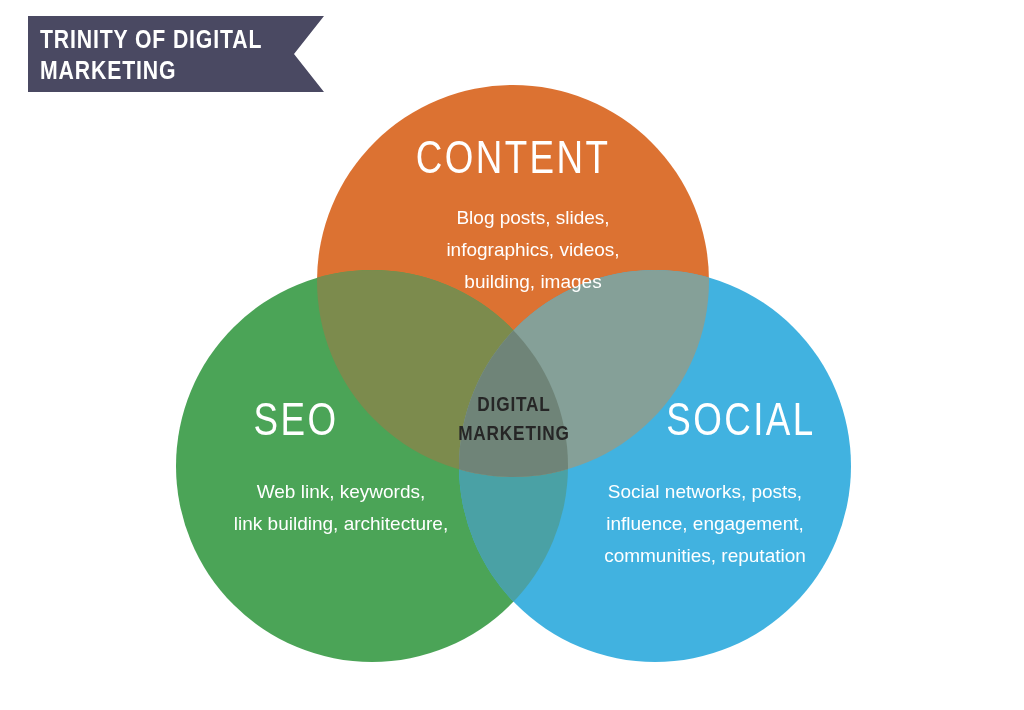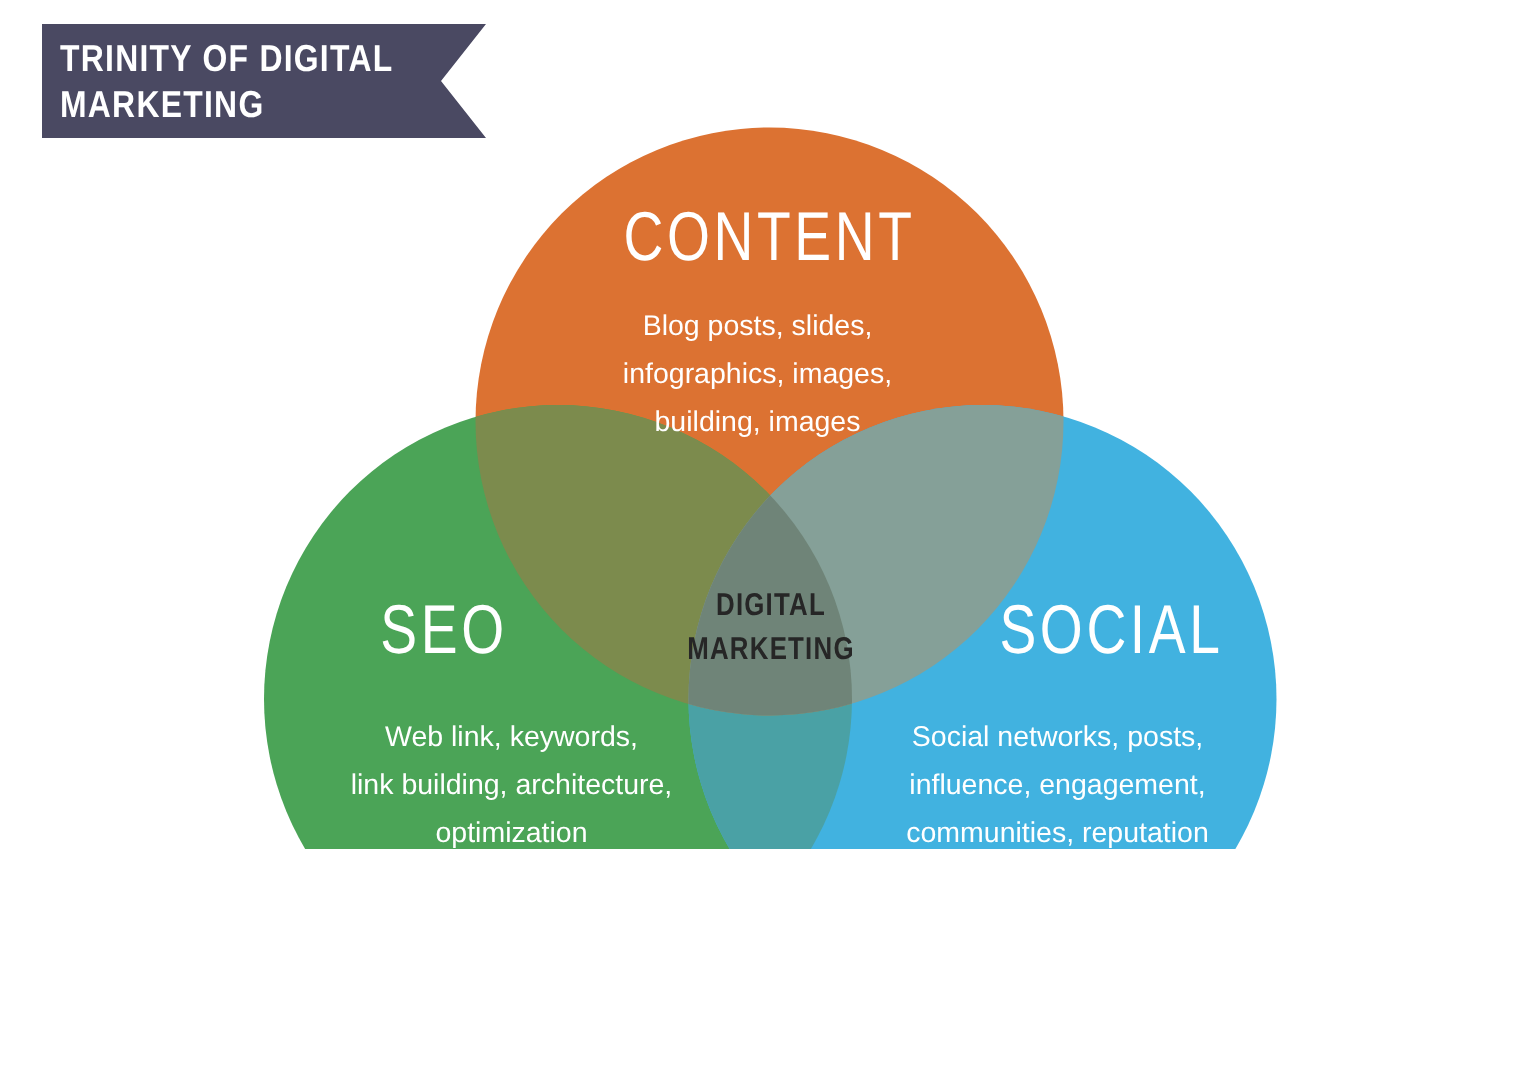--- a/index.html
+++ b/index.html
@@ -4,21 +4,21 @@
 <style>
   html, body {
     margin: 0;
     padding: 0;
     background: #ffffff;
     font-family: "Liberation Sans", sans-serif;
   }
   .canvas {
     position: relative;
     width: 1024px;
-    height: 566px;
+    height: 710px;
     background: #ffffff;
     overflow: hidden;
   }
   .venn-svg {
     position: absolute;
     left: 0;
     top: 0;
     width: 1024px;
     height: 710px;
   }
@@ -110,33 +110,32 @@
     <g clip-path="url(#clipContent)">
       <g clip-path="url(#clipSeo)">
         <circle cx="655" cy="466" r="196" fill="#6f8478"></circle>
       </g>
     </g>
   </svg>
 
   <div class="overlay" style="left:363px; top:130px; width:300px;">
     <div class="circle-title">CONTENT</div>
   </div>
-  <div class="overlay circle-desc" style="left:380px; top:202px; width:250px;">
+  <div class="overlay circle-desc" style="left:408px; top:202px; width:250px;">
     <div>Blog posts, slides,</div>
-    <div>infographics, images,</div>
+    <div>infographics, videos,</div>
     <div>building, images</div>
   </div>
 
   <div class="overlay" style="left:196px; top:392px; width:200px;">
     <div class="circle-title">SEO</div>
   </div>
   <div class="overlay circle-desc" style="left:211px; top:476px; width:260px;">
     <div>Web link, keywords,</div>
     <div>link building, architecture,</div>
-    <div>optimization</div>
   </div>
 
   <div class="overlay" style="left:591px; top:392px; width:300px;">
     <div class="circle-title">SOCIAL</div>
   </div>
   <div class="overlay circle-desc" style="left:577px; top:476px; width:256px;">
     <div>Social networks, posts,</div>
     <div>influence, engagement,</div>
     <div>communities, reputation</div>
   </div>

